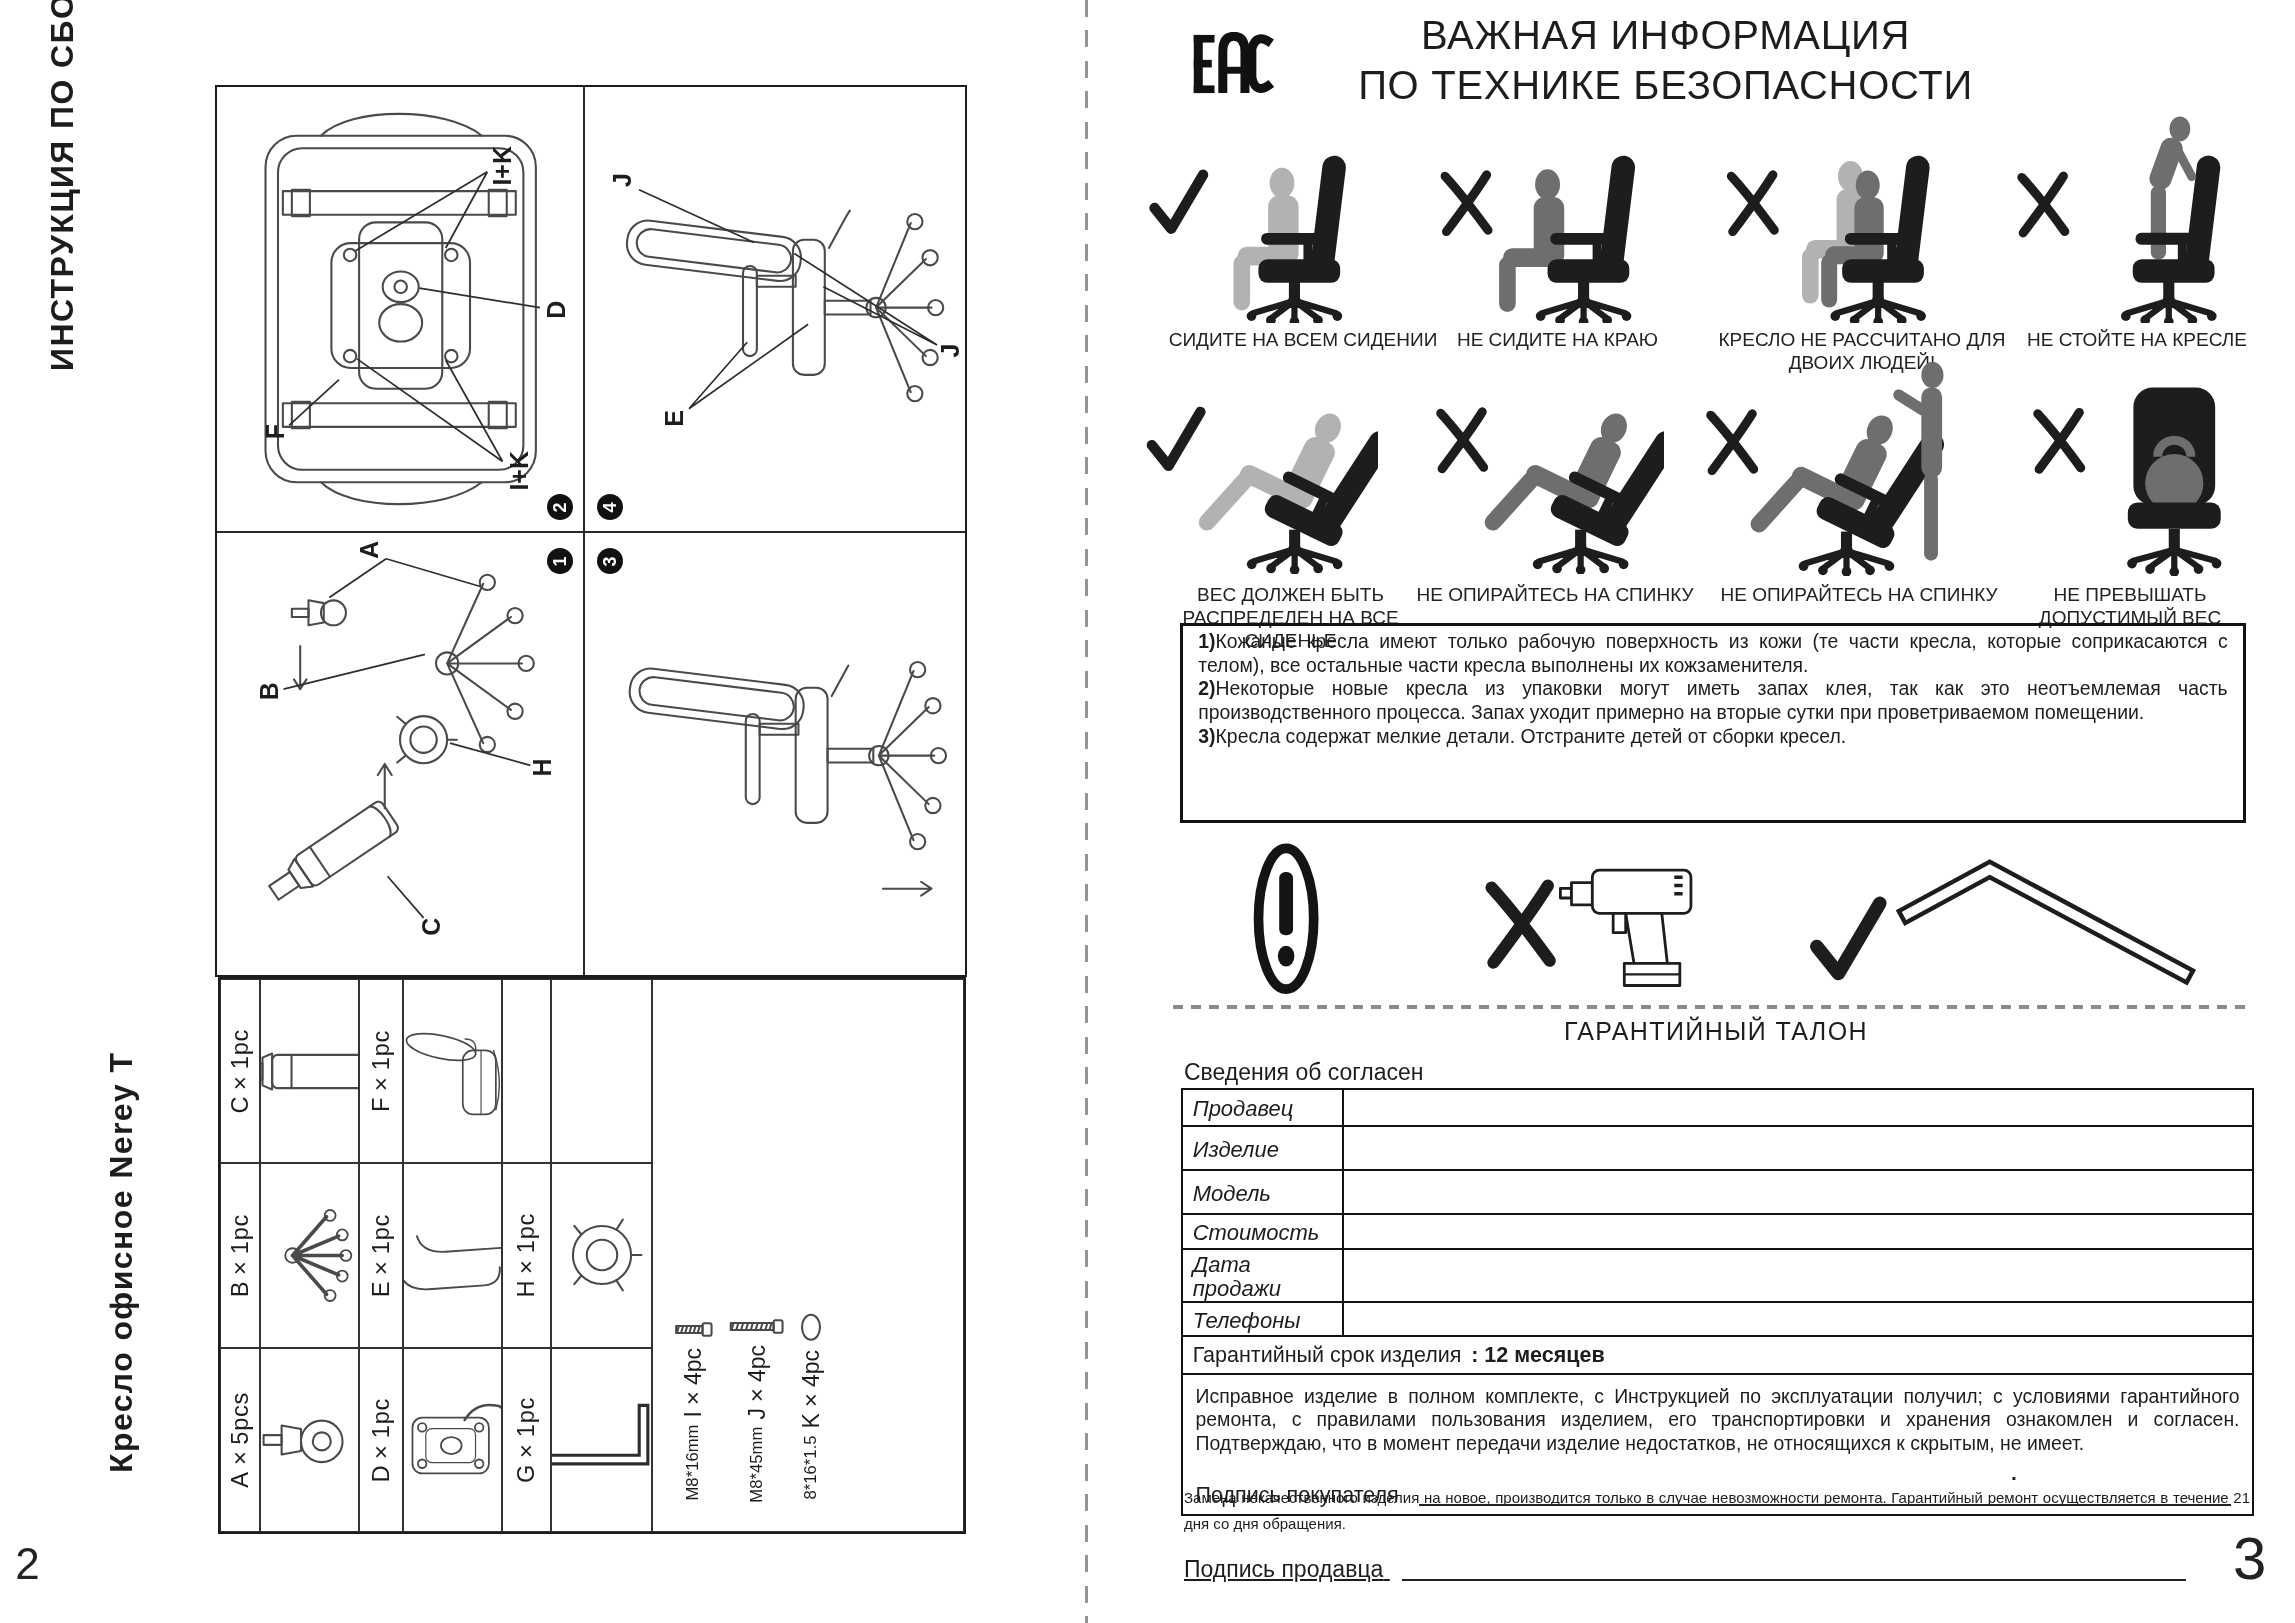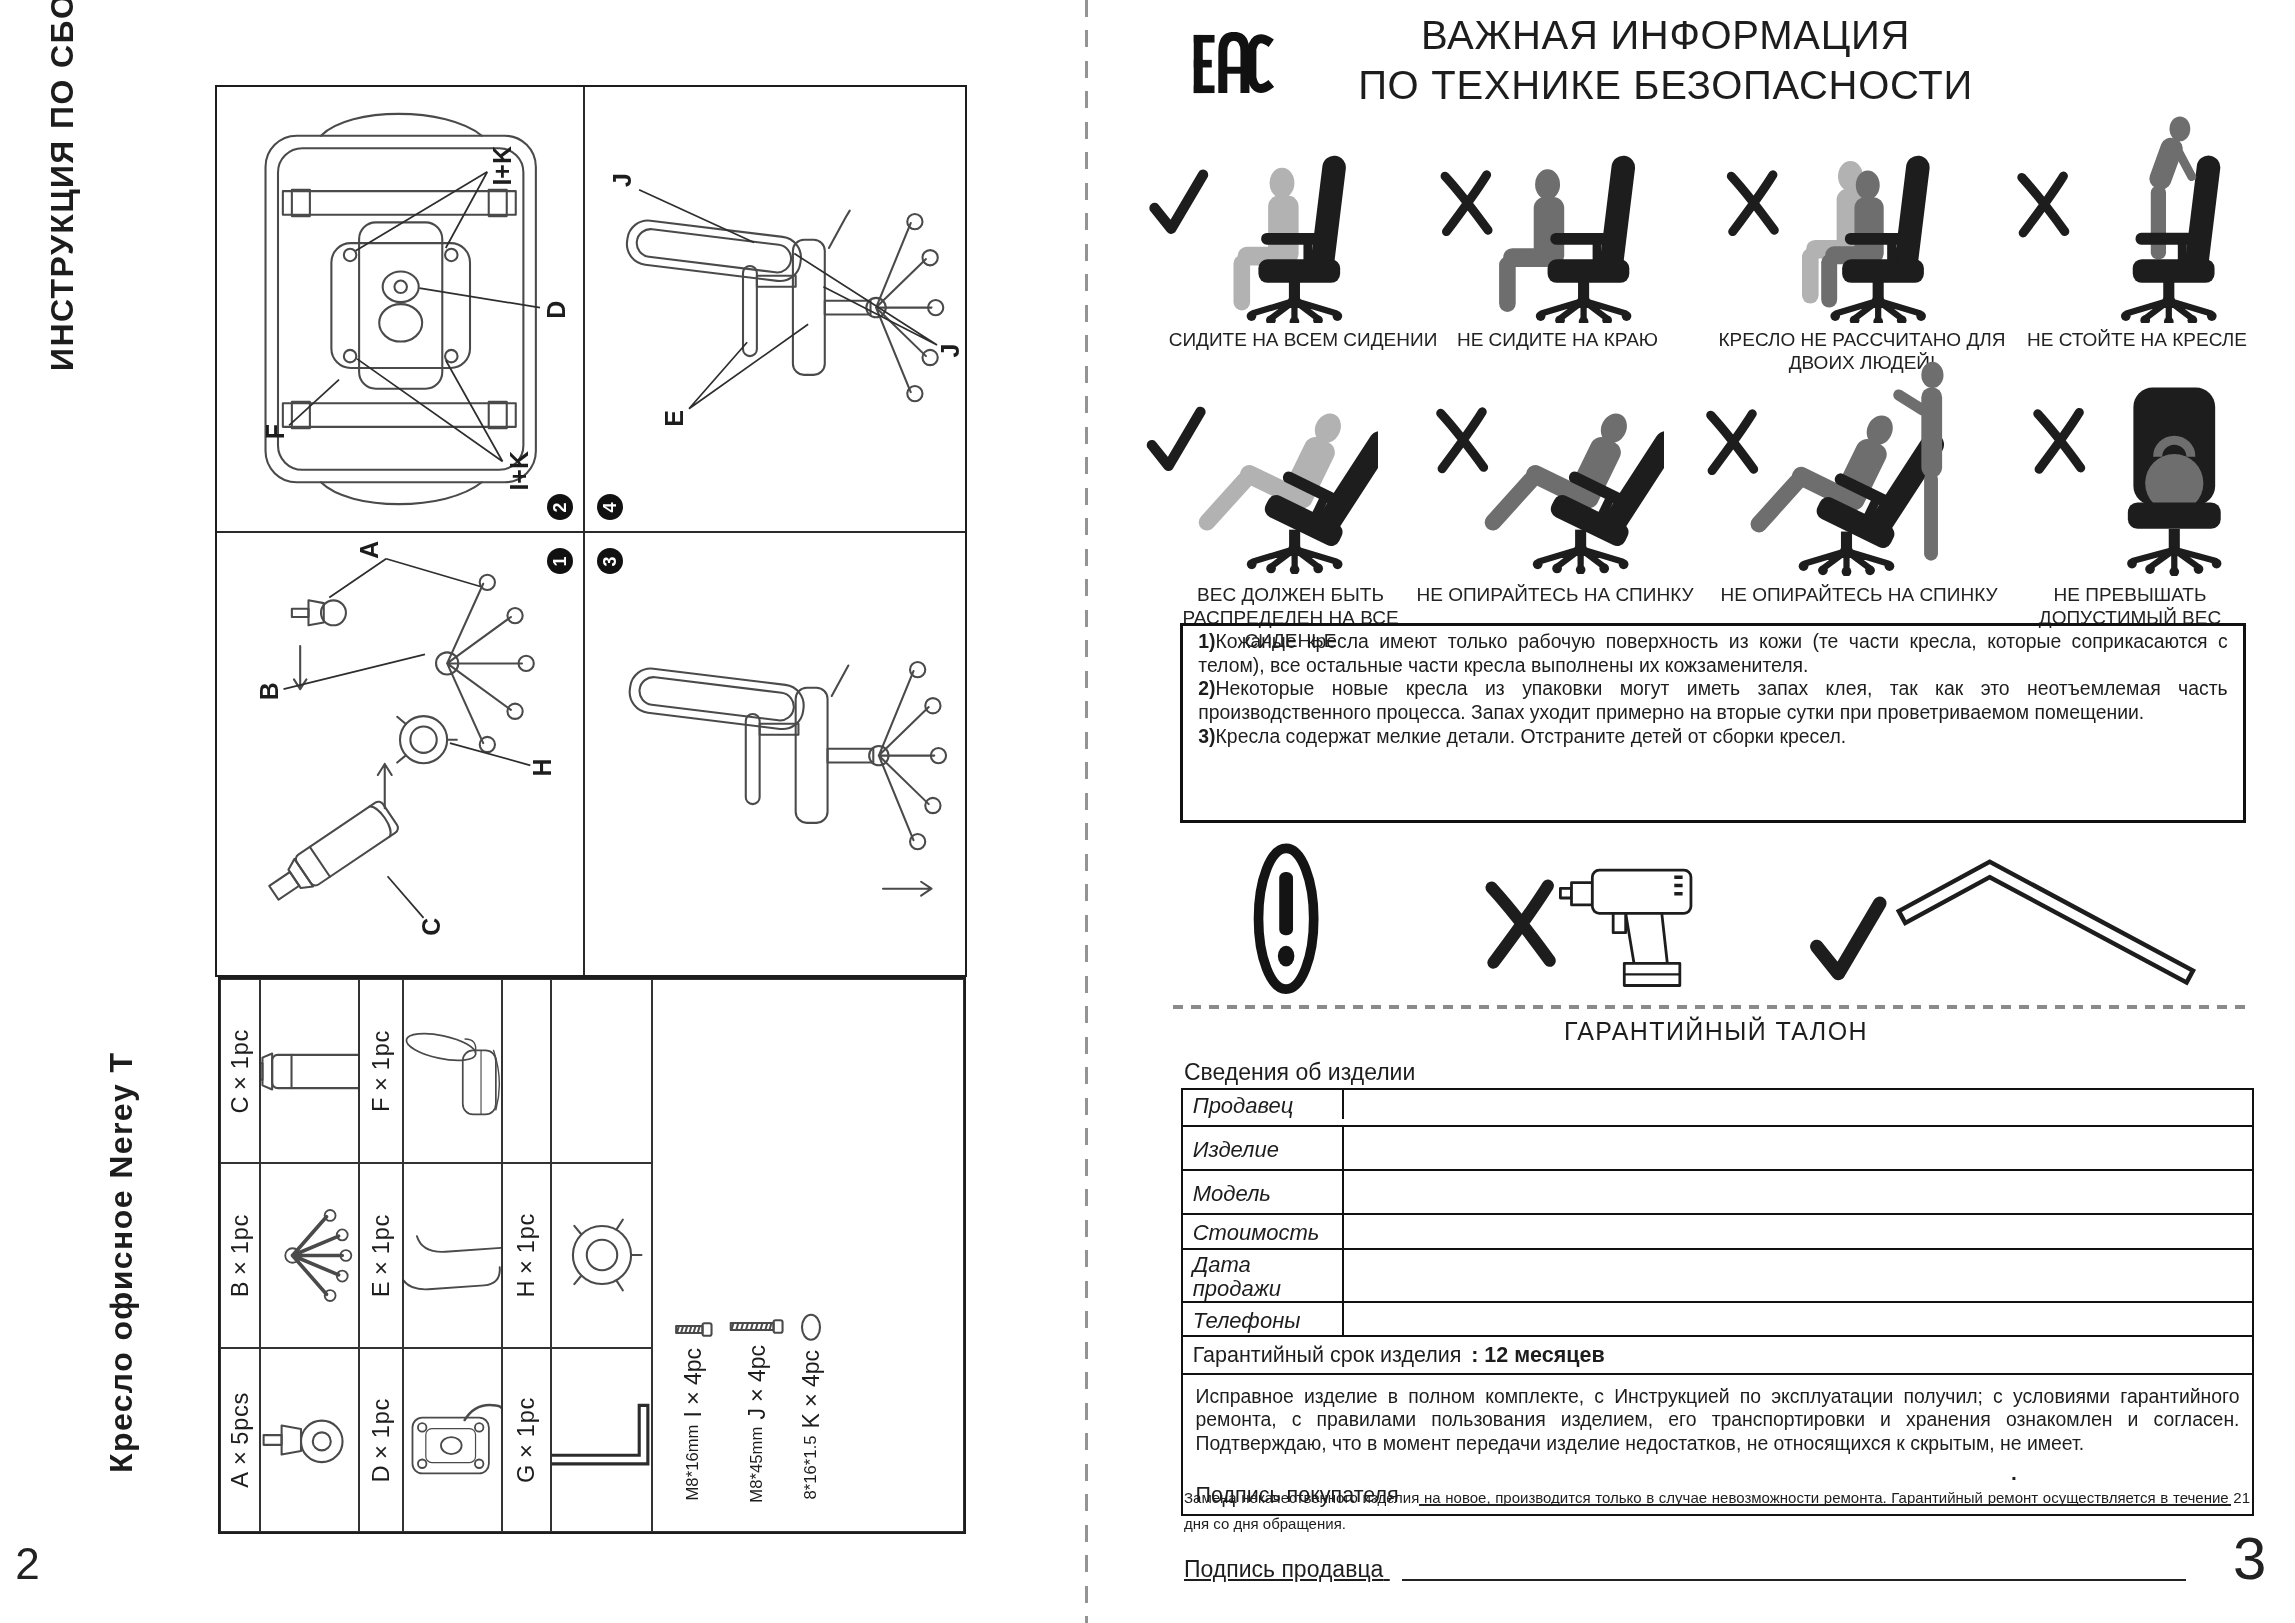--- a/index.html
+++ b/index.html
@@ -37,21 +37,21 @@
   #warning-box{left:1180px;top:623px;width:1066px;height:200px;border:3.5px solid #111;padding:4.2px 15.3px 0 15.3px;box-sizing:border-box;}
   #warning-title{text-align:center;font-size:29px;font-weight:700;margin:1.4px 0 5.6px 0;}
   .warn-item{font-size:19.4px;line-height:23.6px;text-align:justify;}
   .warn-item b{font-weight:700;}
   #g-dash{left:1173px;top:1005px;width:1080px;height:4.2px;
       background:repeating-linear-gradient(to right,#8a8a8a 0 9.7px,transparent 9.7px 18px);}
   #g-title{left:1180px;top:1017px;width:1072px;text-align:center;font-size:25px;letter-spacing:1.4px;}
   #g-sub{left:1184px;top:1059px;font-size:23px;}
   #g-table{left:1181px;top:1088px;width:1069px;border:2.8px solid #111;}
   .g-row{display:flex;border-top:2.1px solid #111;}
-  .g-row:first-child{border-top:none;flex-direction:column;}
+  .g-row:first-child{border-top:none;}
   .g-label{width:161px;border-right:2.1px solid #111;font-style:italic;font-size:22px;
            padding:4.2px 1.4px 1.4px 9.7px;box-sizing:border-box;display:flex;align-items:center;line-height:23.6px;}
   .g-value{flex:1;}
   #g-term{border-top:2.8px solid #111;font-size:21.5px;padding:5.6px 1.4px 5.6px 9.7px;display:flex;align-items:baseline;}
   #g-term b{font-weight:700;margin-left:9.7px;}
   #g-accept{border-top:2.8px solid #111;padding:9.7px 12.5px 7px 12.5px;position:relative;height:122px;box-sizing:content-box;}
   #g-accept p{margin:0;font-size:19.4px;line-height:23.6px;text-align:justify;}
   .signline{display:inline-block;border-bottom:2.1px solid #222;vertical-align:-4.2px;}
   #buyer-sign{position:absolute;left:12.5px;bottom:5.6px;font-size:21.5px;margin-top:14px;}
   #g-note{left:1184px;top:1485px;width:1066px;font-size:15px;font-weight:400;line-height:26px;text-align:justify;}
@@ -558,21 +558,21 @@
   <svg class="abs" style="left:1804px;top:847px;" width="402" height="153" viewBox="0 0 580 220">
     <g transform="translate(8,60) scale(1.3)">
         <use href="#mark-check"></use>
       </g>
     <path d="M150,96 L268,32 L548,182" fill="none" stroke="#1d1d1d" stroke-width="26" stroke-linecap="square" stroke-linejoin="miter"></path>
     <path d="M150,96 L268,32 L548,182" fill="none" stroke="#ffffff" stroke-width="13" stroke-linecap="square" stroke-linejoin="miter"></path>
   </svg>
 
   <div id="g-dash" class="abs"></div>
   <div id="g-title" class="abs">ГАРАНТИЙНЫЙ ТАЛОН</div>
-  <div id="g-sub" class="abs">Сведения об изделии</div>
+  <div id="g-sub" class="abs">Сведения об согласен</div>
 
   <div id="g-table" class="abs">
     <div class="g-row" style="height:35px;">
       <div class="g-label">Продавец</div>
         <div class="g-value"></div>
     </div>
     <div class="g-row" style="height:42px;">
       <div class="g-label">Изделие</div>
         <div class="g-value"></div>
     </div>

